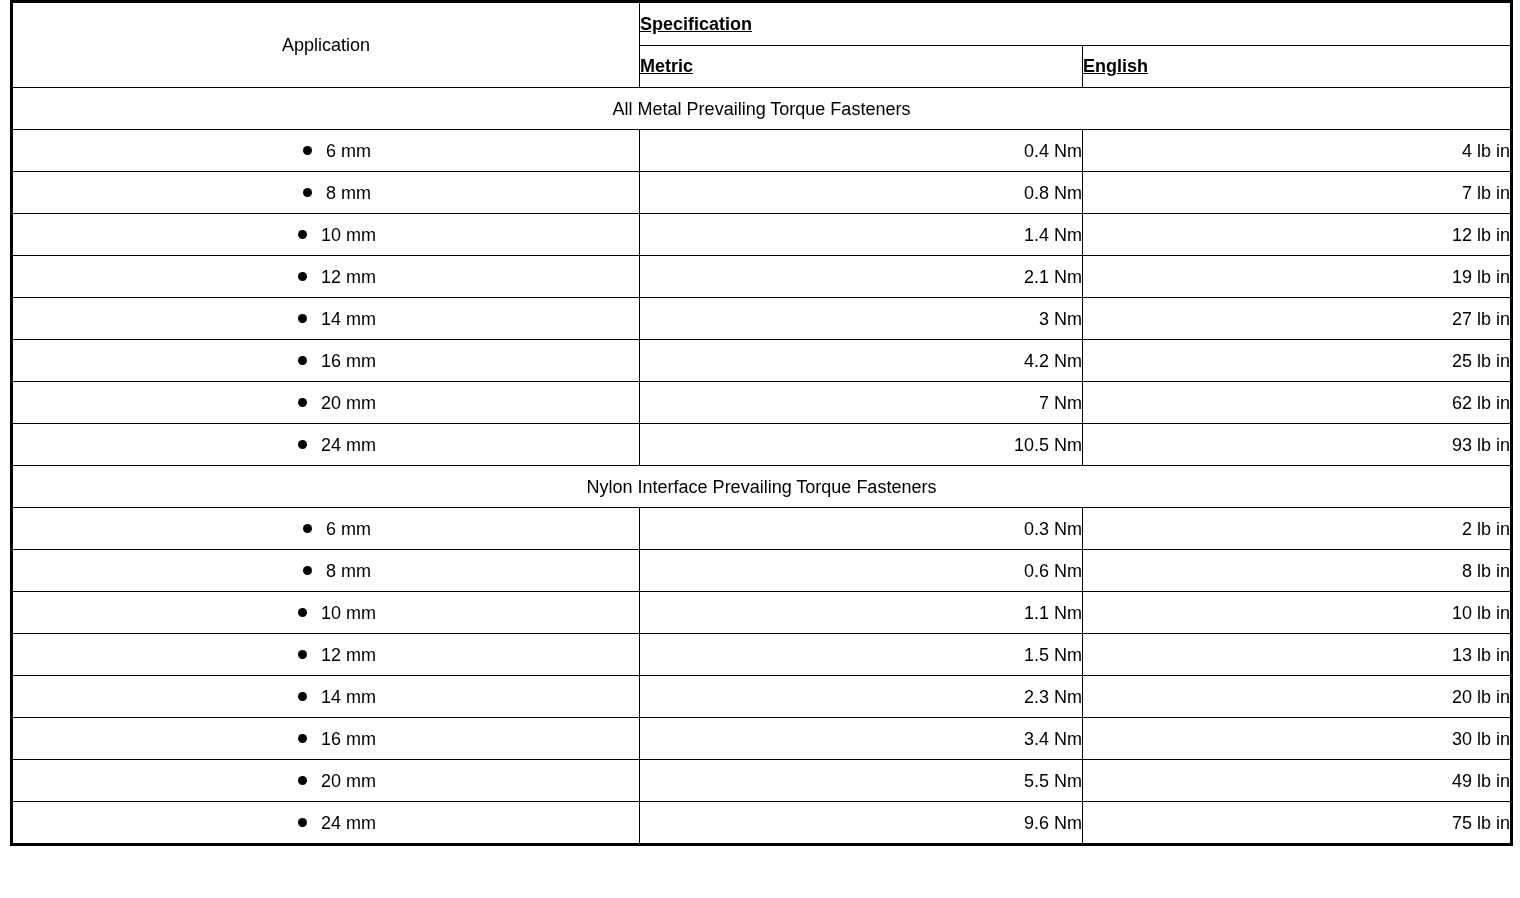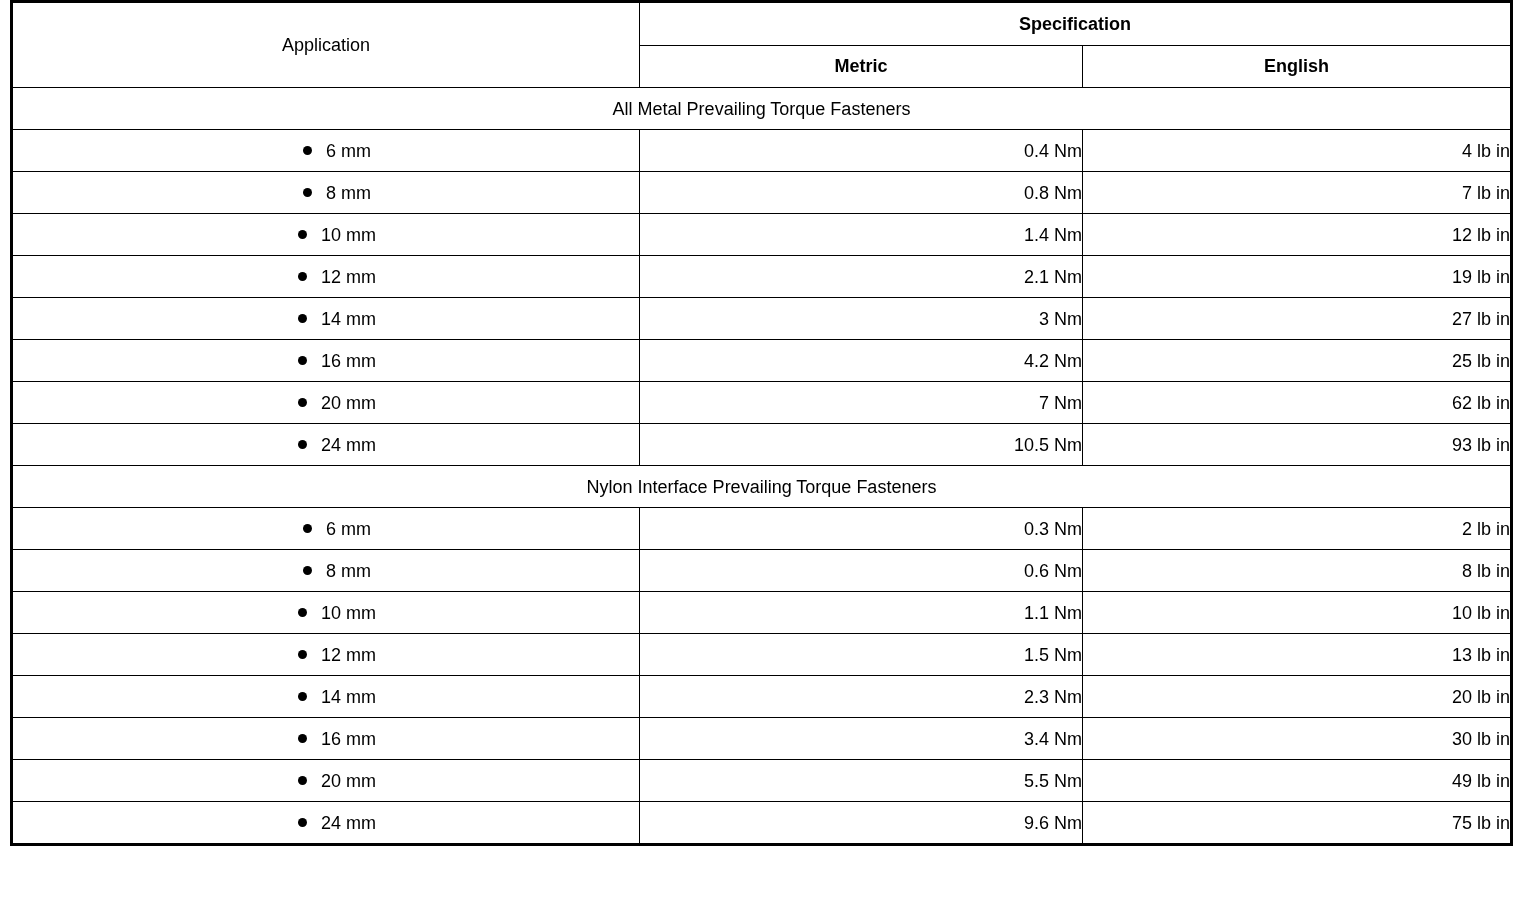--- a/index.html
+++ b/index.html
@@ -43,22 +43,23 @@
     font-size: 18px;
     line-height: 20px;
     padding: 0;
     vertical-align: middle;
   }
   table.spec {
     border: 3px solid #000;
   }
   th.hdr {
     font-weight: bold;
-    text-align: center;
-    height: 41px;
+    text-align: left;
+    height: 41px;
+    text-decoration: underline;
   }
   th.hdr-app {
     font-weight: normal;
     text-align: center;
     height: 84px;
   }
   td.group {
     text-align: center;
     padding-left: 8px;
     height: 41px;

